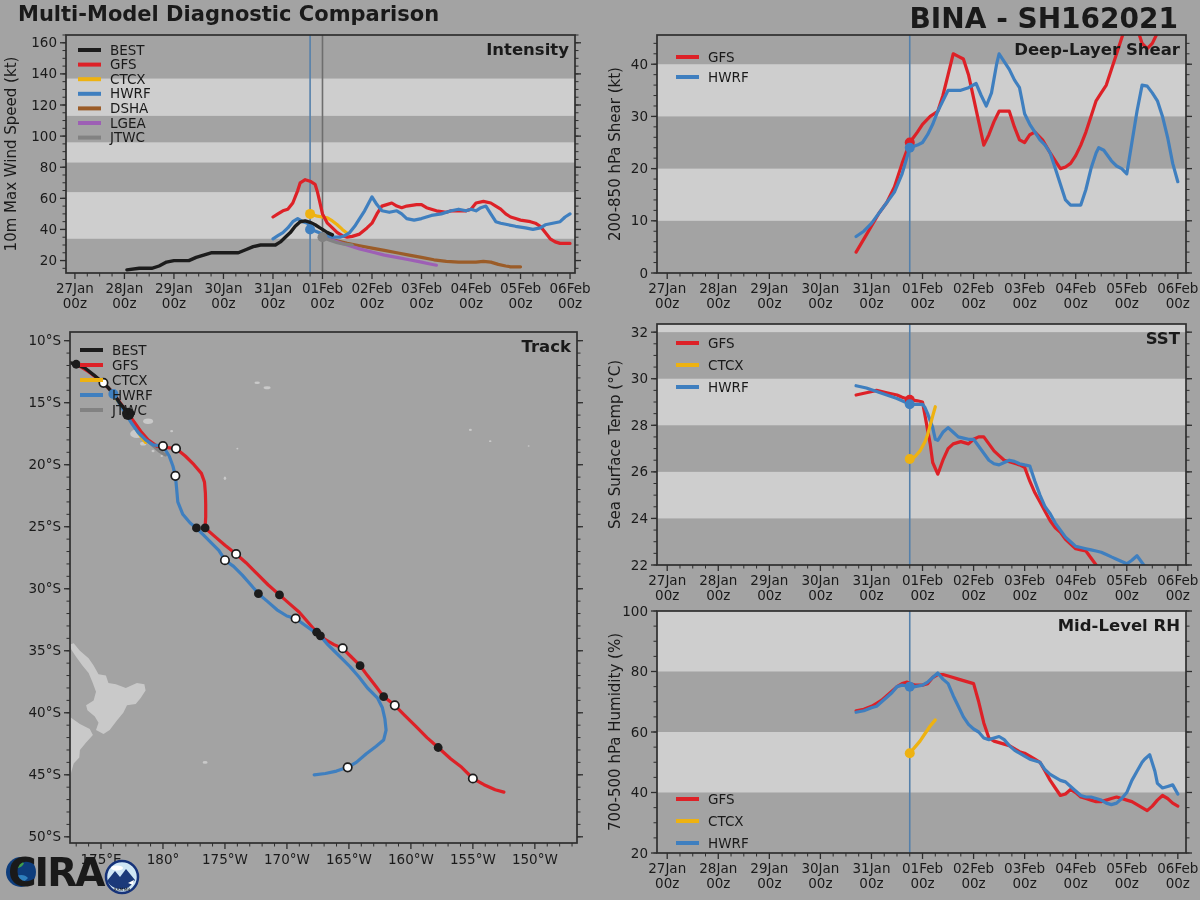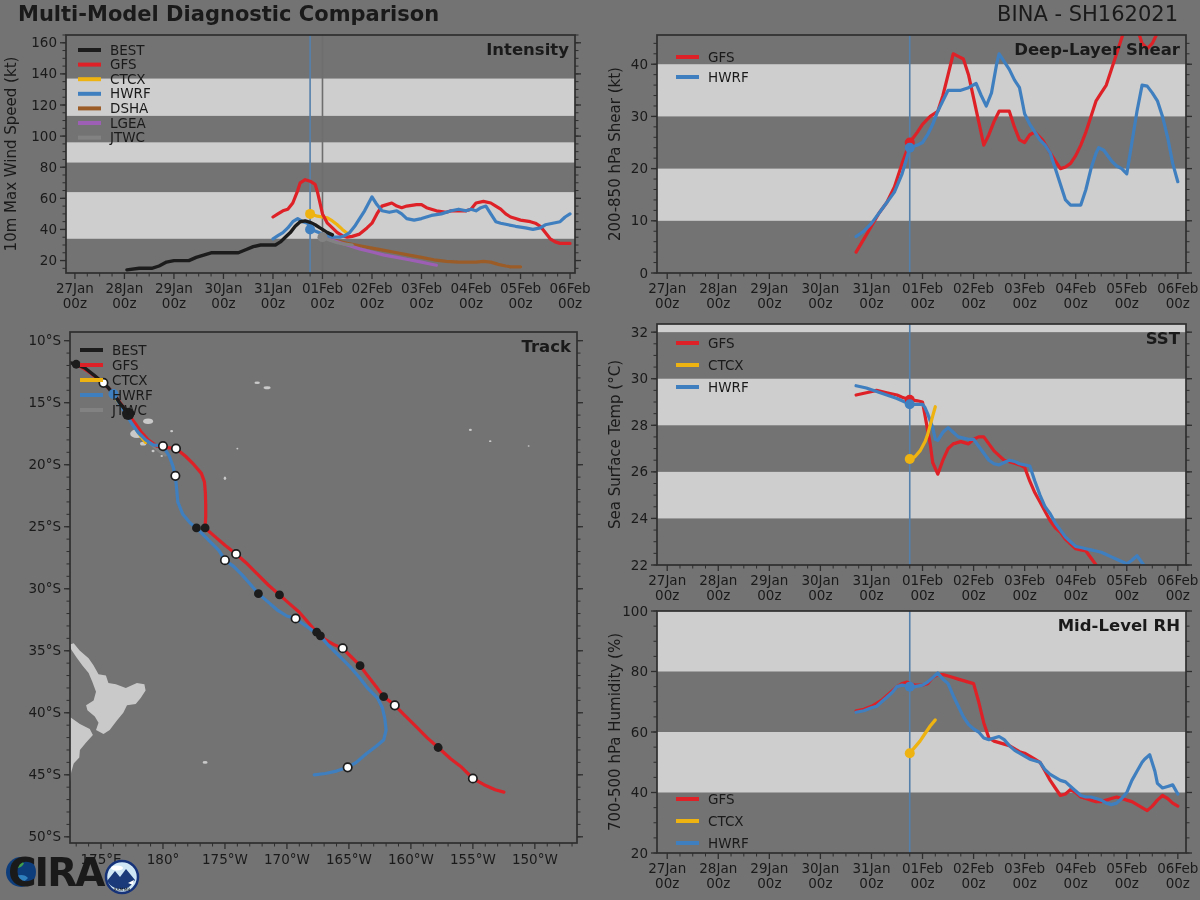--- a/index.html
+++ b/index.html
@@ -1,19 +1,19 @@
 <!DOCTYPE html>
 <html><head>
 <meta charset="utf-8">
 <style>
   html,body{margin:0;padding:0;background:#ffffff;}
-  #stage{position:relative;width:1200px;height:900px;background:#737373;overflow:hidden;
+  #stage{position:relative;width:1200px;height:900px;background:#a3a3a3;overflow:hidden;
          font-family:"DejaVu Sans","Liberation Sans",sans-serif;}
   .main-title{position:absolute;left:18px;top:2px;font-size:21px;font-weight:bold;color:#1a1a1a;}
-  .storm-title{position:absolute;right:22px;top:2px;font-size:21px;font-weight:normal;color:#1a1a1a;}
+  .storm-title{position:absolute;right:22px;top:2px;font-size:28px;font-weight:bold;color:#1a1a1a;}
   svg text{font-family:"DejaVu Sans","Liberation Sans",sans-serif;fill:#1a1a1a;}
   #plots{position:absolute;left:0;top:0;}
   #logo{position:absolute;left:4px;top:843px;}
 </style>
 </head>
 <body>
 <div id="stage">
 
 <div class="main-title">Multi-Model Diagnostic Comparison</div>
 <div class="storm-title">BINA - SH162021</div>

